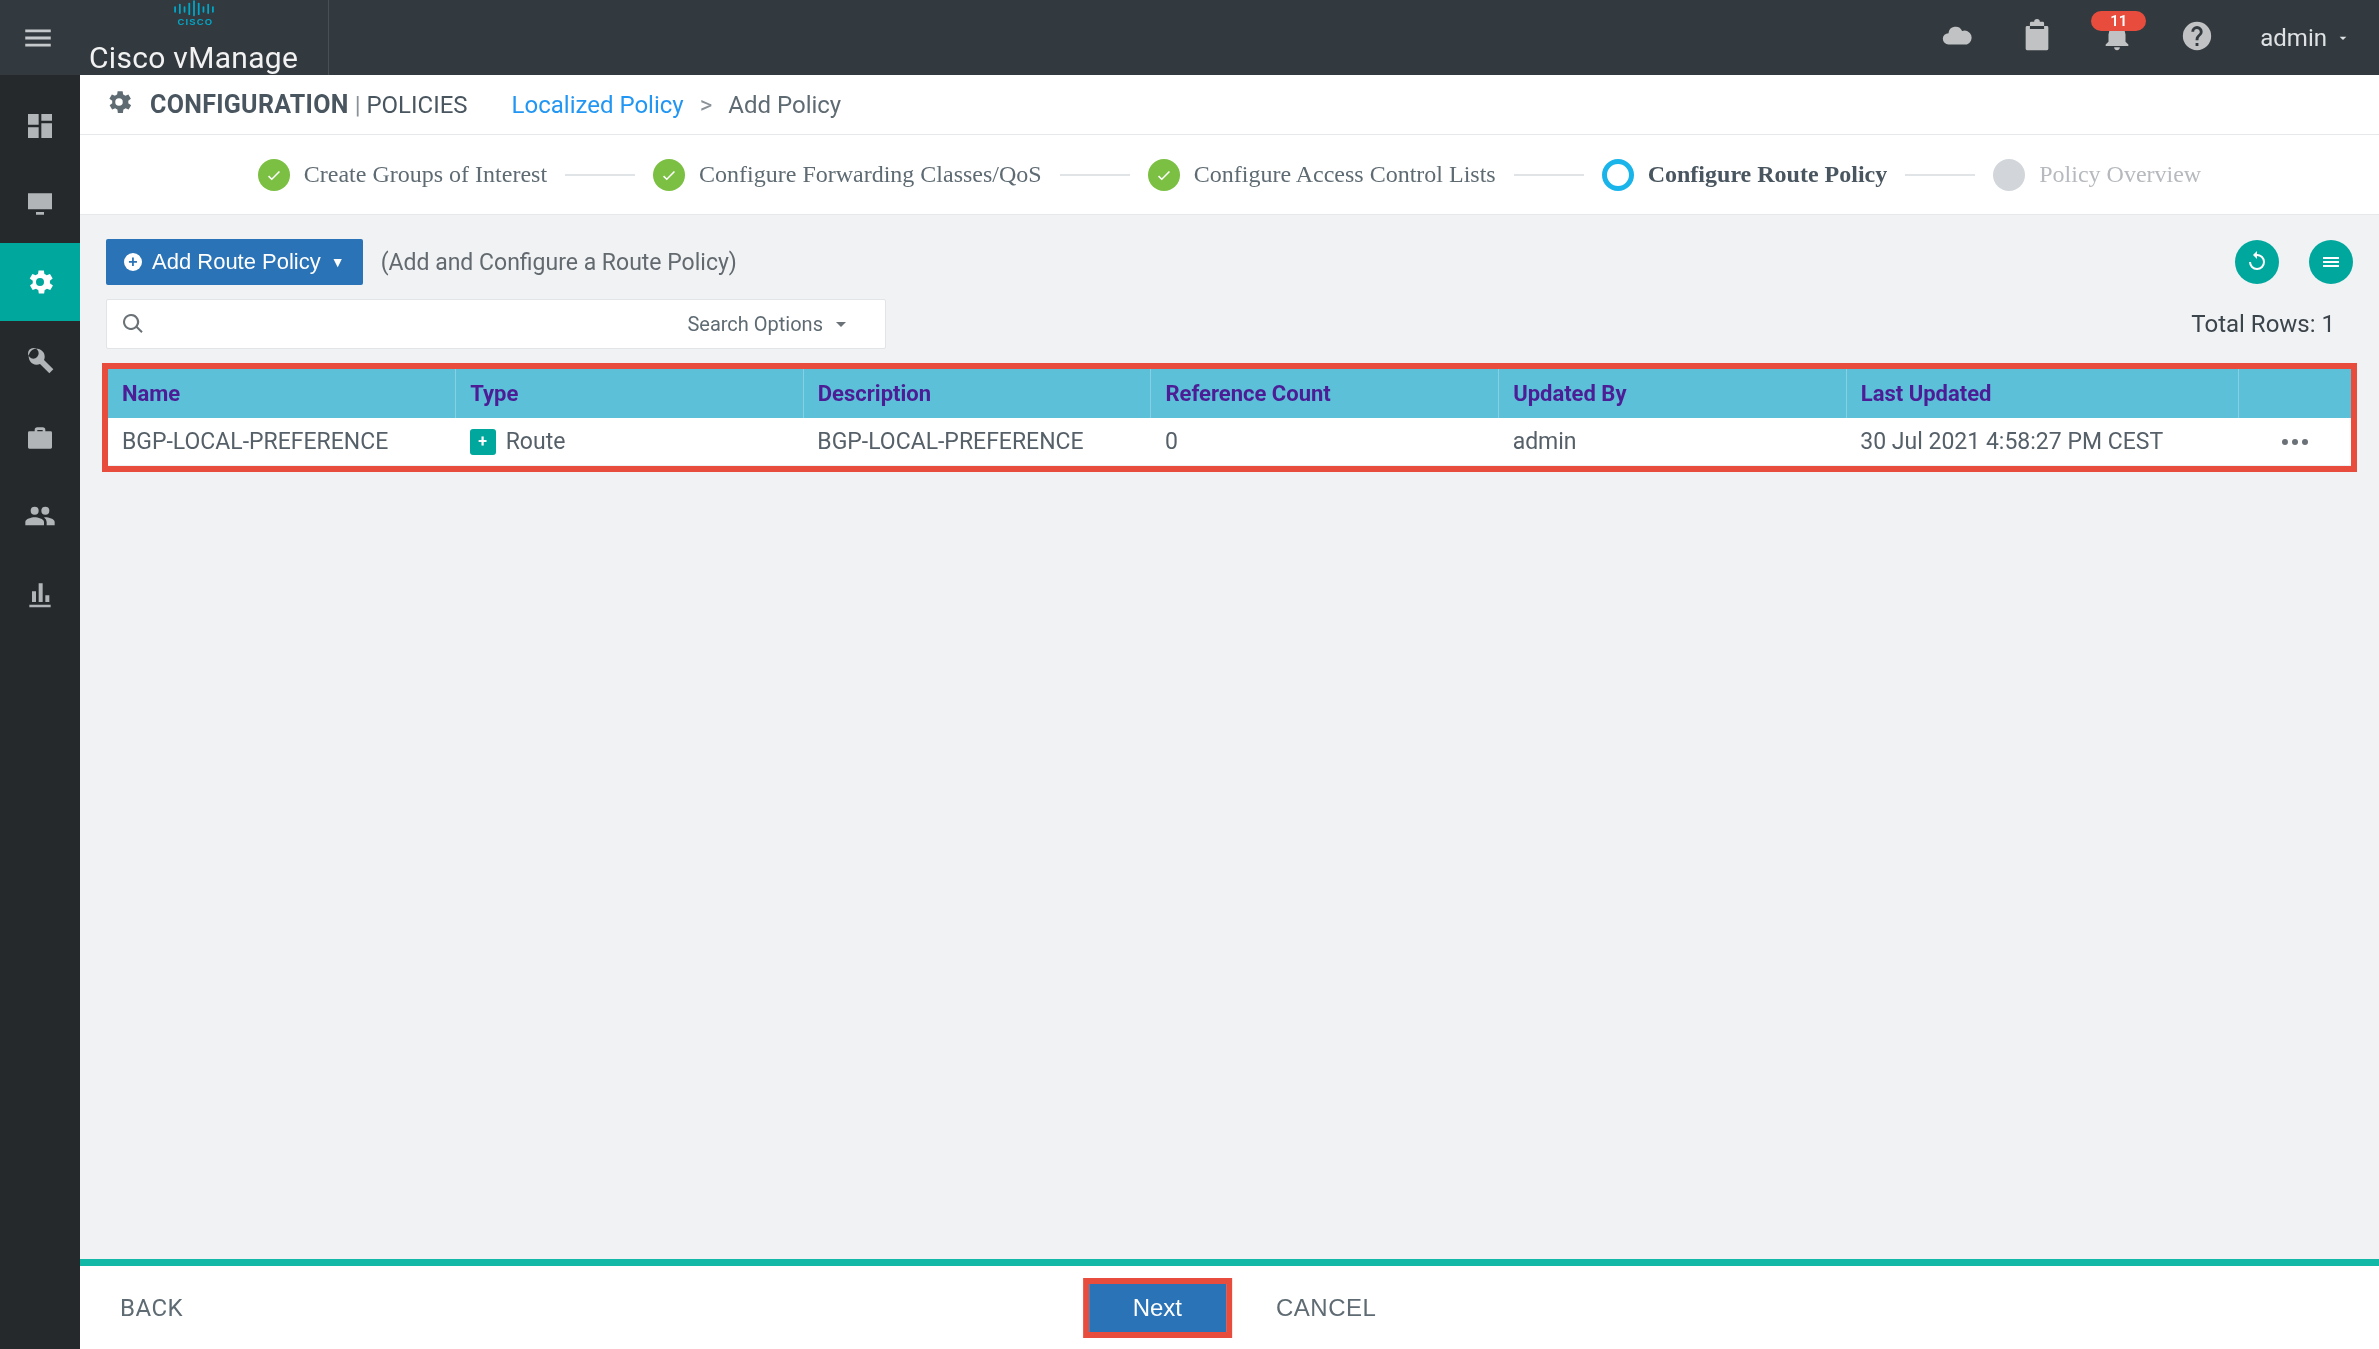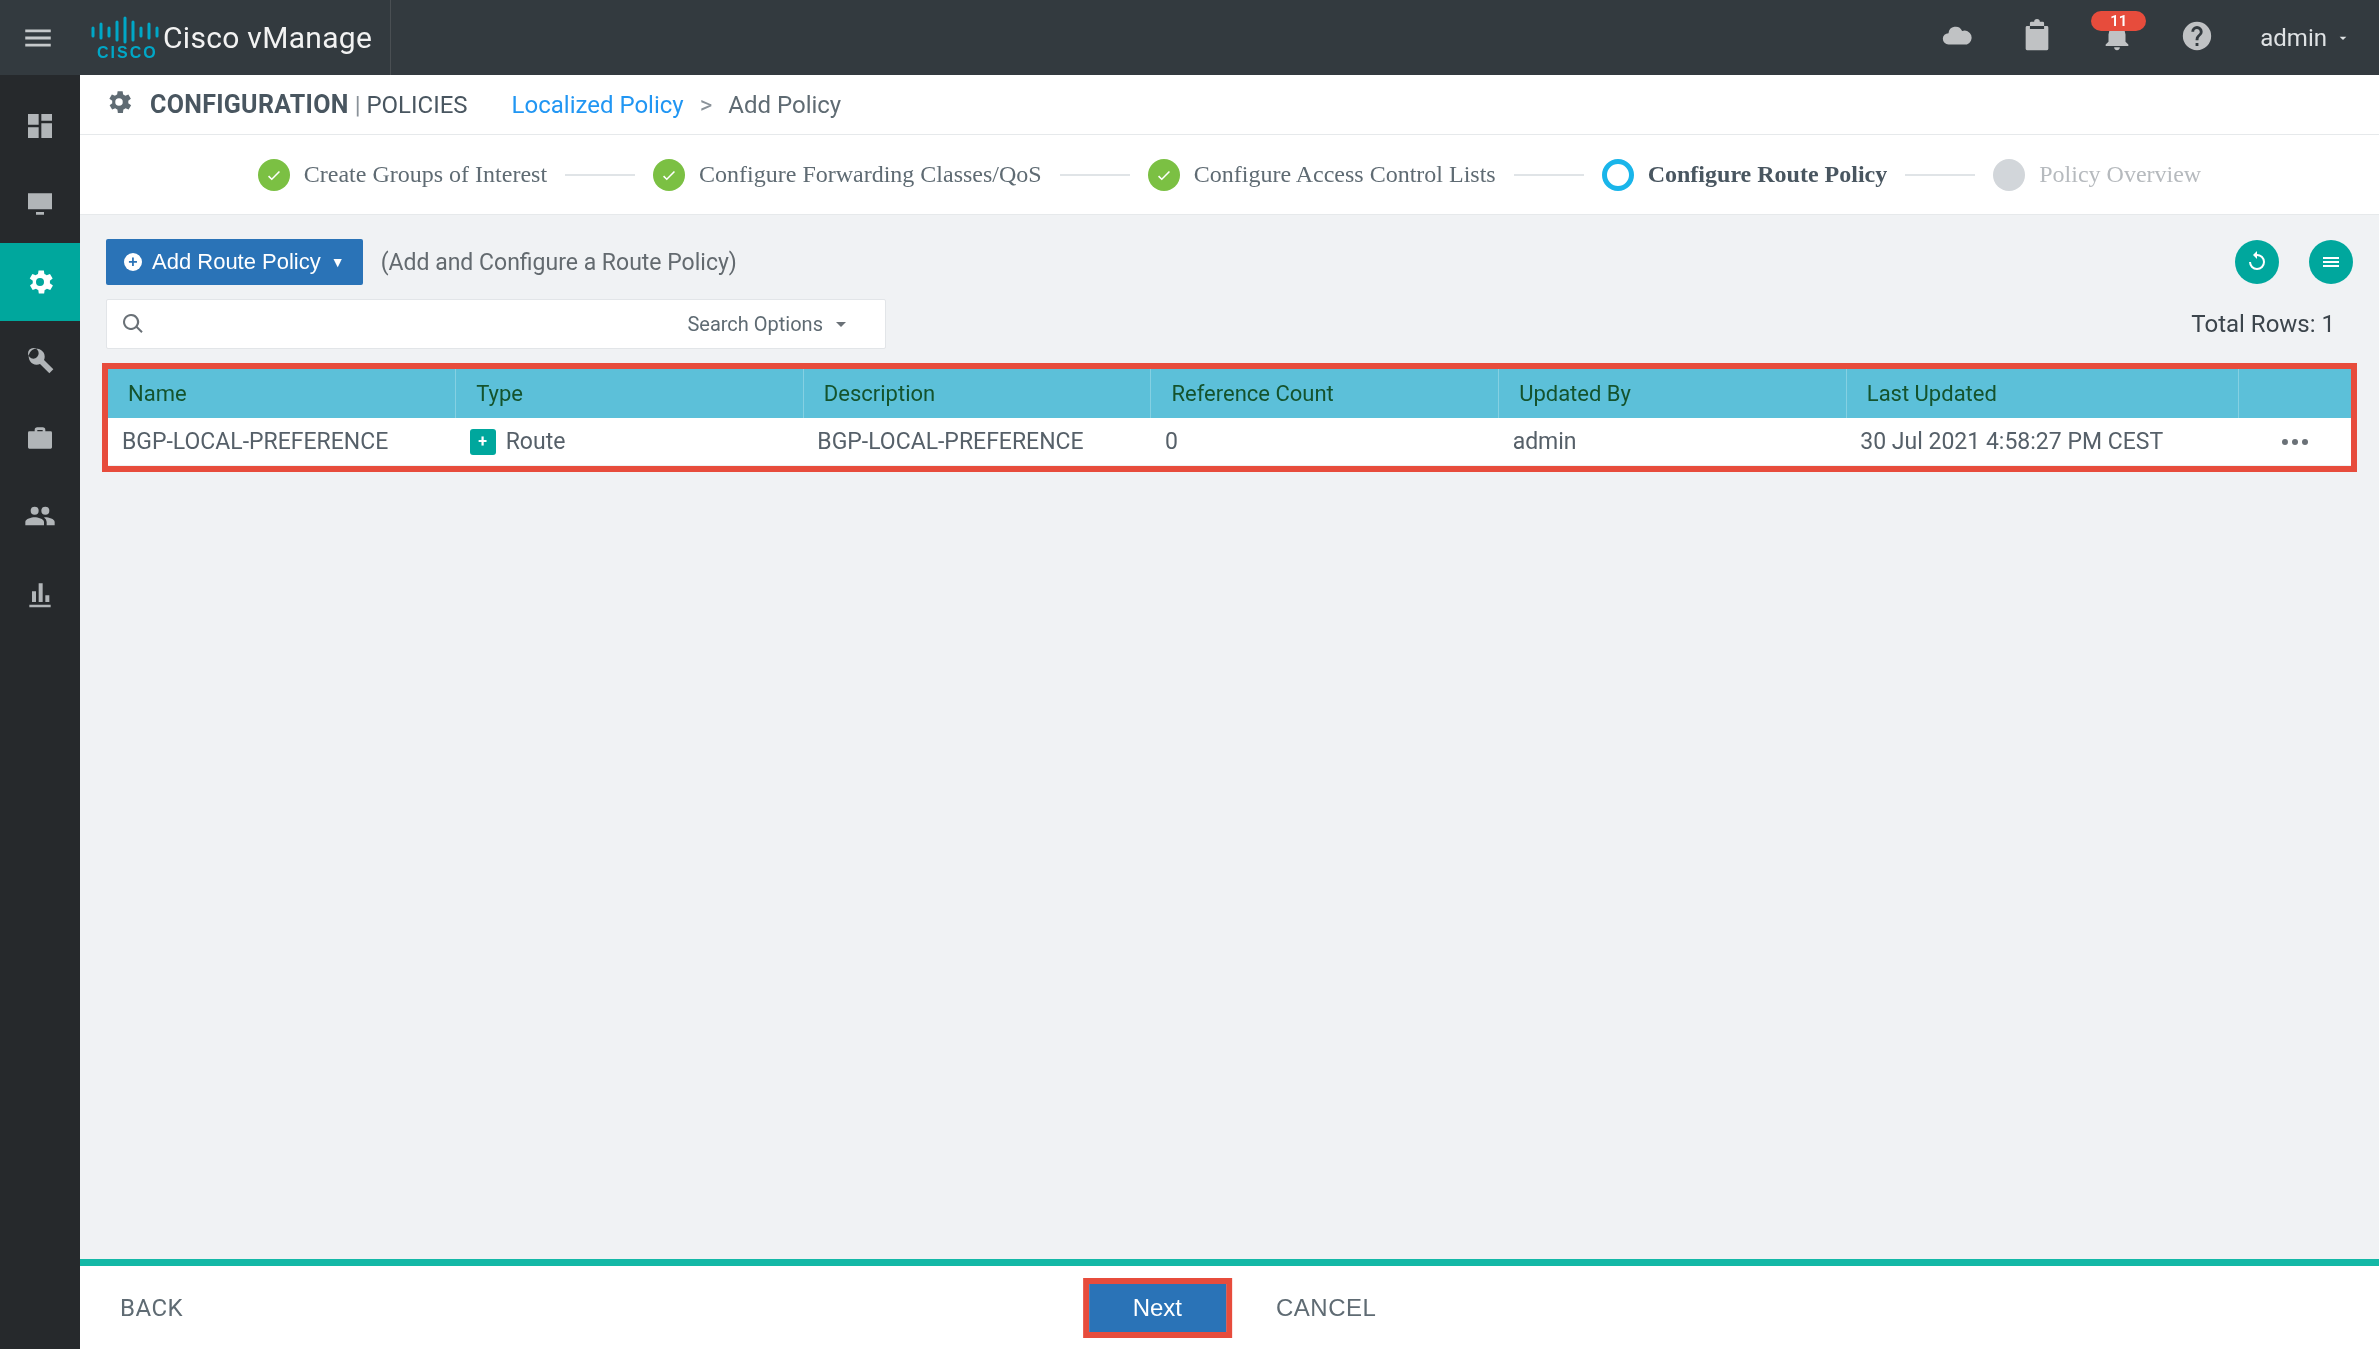--- a/index.html
+++ b/index.html
@@ -3,21 +3,21 @@
 <meta charset="utf-8">
 <style>
 * { box-sizing: border-box; margin: 0; padding: 0; }
 body { font-family: -apple-system, BlinkMacSystemFont, "Segoe UI", Roboto, Arial, sans-serif; font-size: 15px; color: #333; background: #fff; overflow: hidden; }
 .app { width: 2379px; height: 1349px; display: flex; flex-direction: column; transform-origin: top left; }
 
 
 .topbar { height: 75px; background: #333a3f; color: #fff; display: flex; align-items: center; padding: 0 28px 0 0; }
 .topbar .hamburger { width: 75px; display: flex; align-items: center; justify-content: center; cursor: pointer; }
 .topbar .hamburger svg { width: 34px; height: 34px; fill: #c6c9cb; }
-.topbar .brand { display: flex; align-items: center; gap: 2px; padding: 0 18px 0 14px; border-right: 1px solid #4a4f53; height: 100%; }
+.topbar .brand { display: flex; align-items: center; gap: 14px; padding: 0 30px 0 14px; border-right: 1px solid #4a4f53; height: 100%; flex-direction: column; }
 .topbar .brand-name { font-size: 30px; letter-spacing: 0.3px; font-weight: 400; color: #f2f2f2; }
 .topbar .spacer { flex: 1; }
 .topbar .icons { display: flex; align-items: center; gap: 46px; }
 .topbar .icon-btn { position: relative; cursor: pointer; color: #c0c2c4; }
 .topbar .icon-btn svg { width: 34px; height: 34px; fill: currentColor; }
 .badge { position: absolute; top: -8px; right: -12px; background: #e74c3c; color: #fff; font-size: 15px; border-radius: 14px; padding: 1px 19px; font-weight: 600; }
 .user { display: flex; align-items: center; gap: 8px; color: #dfe2e4; font-size: 24px; cursor: pointer; }
 .user svg { width: 16px; height: 16px; fill: currentColor; }
 
 
@@ -69,21 +69,21 @@
 .searchrow { display: flex; align-items: center; padding: 0 12px 10px 12px; gap: 20px; }
 .search-wrap { display: flex; align-items: center; background: #fff; border: 1px solid #e2e5e8; border-radius: 2px; height: 50px; width: 780px; padding: 0 14px; }
 .search-wrap svg { width: 24px; height: 24px; fill: #6a7177; margin-right: 12px; }
 .search-wrap input { border: none; outline: none; flex: 1; font-size: 20px; background: transparent; }
 .search-opts { color: #5f6b73; font-size: 20px; display: flex; align-items: center; gap: 6px; cursor: pointer; padding-right: 6px; }
 .totalrows { margin-left: auto; color: #3c454c; font-size: 24px; padding-right: 18px; }
 
 
 .table-wrap { border: 6px solid #e74c3c; margin: 4px 8px 0 8px; background: #fff; }
 table.data { width: 100%; border-collapse: collapse; table-layout: fixed; }
-table.data thead th { background: #5cc0d9; color: #14532d; text-align: left; font-weight: 400; font-size: 22px; padding: 12px 20px; border-right: 1px solid rgba(255,255,255,0.25); }
+table.data thead th { background: #5cc0d9; color: #4c1d95; text-align: left; font-weight: 700; font-size: 22px; padding: 12px 14px; border-right: 1px solid rgba(255,255,255,0.25); }
 table.data thead th:last-child { border-right: none; }
 table.data tbody td { background: #fff; color: #566069; font-size: 23px; padding: 10px 14px; border-bottom: 1px solid #eef1f3; }
 .type-cell { display: flex; align-items: center; gap: 10px; }
 .type-badge { width: 26px; height: 26px; background: #00a79d; color: #fff; border-radius: 3px; display: inline-flex; align-items: center; justify-content: center; font-size: 16px; font-weight: 700; }
 .ellipsis-btn { cursor: pointer; display: flex; align-items: center; justify-content: center; gap: 4px; }
 .ellipsis-btn span { width: 6px; height: 6px; border-radius: 50%; background: #6a7177; }
 
 
 .footer { height: 90px; background: #fff; border-top: 7px solid #14b8a6; display: flex; align-items: center; padding: 0 40px; position: relative; }
 .footer .back { color: #5f6b73; font-size: 24px; cursor: pointer; letter-spacing: 0.5px; }

